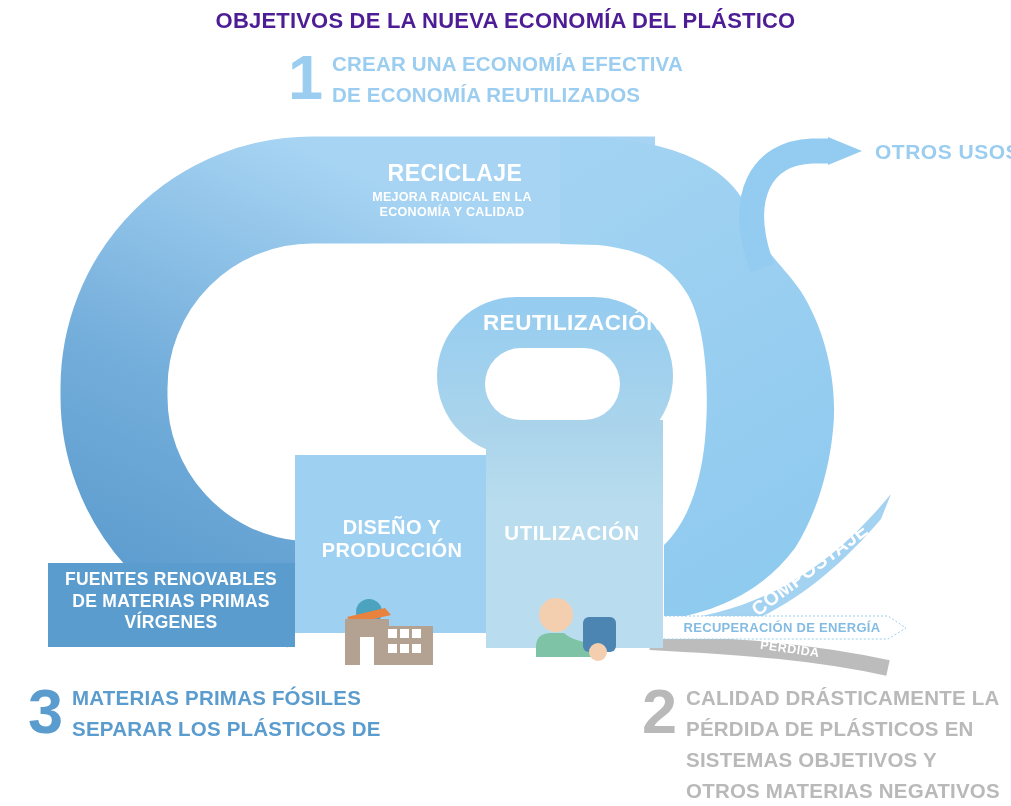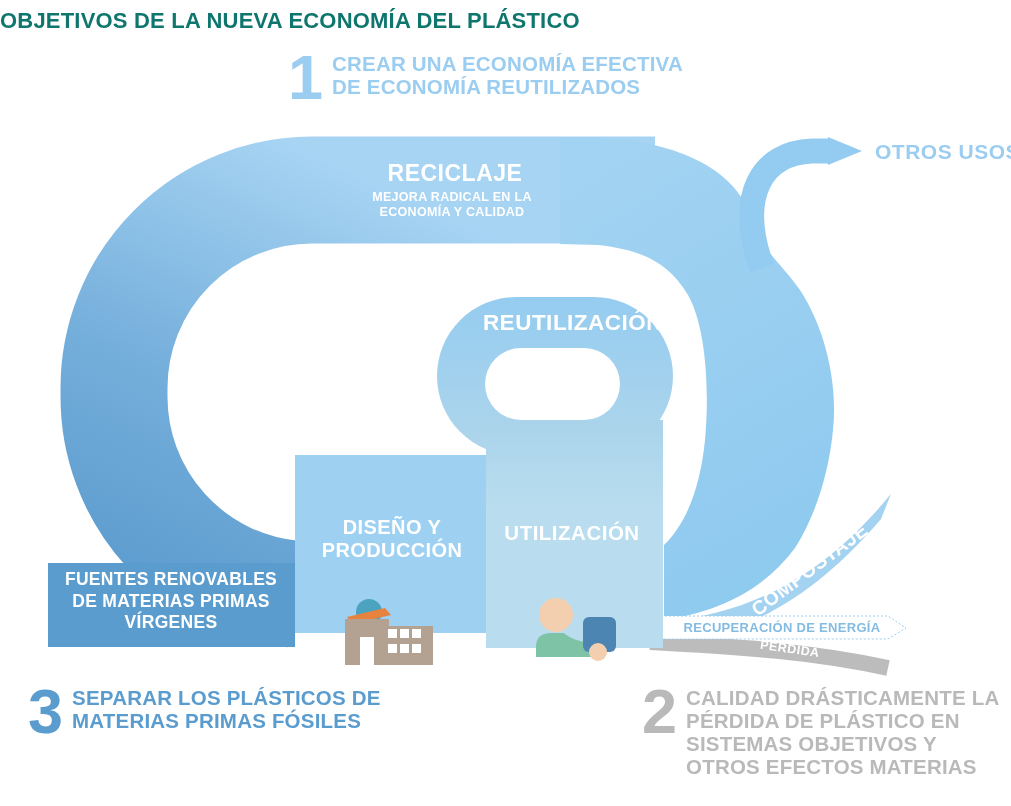--- a/index.html
+++ b/index.html
@@ -1,24 +1,24 @@
 <!DOCTYPE html>
 <html><head>
 <meta charset="utf-8">
 <style>
   html,body{margin:0;padding:0;background:#ffffff;}
   .stage{position:relative;width:1011px;height:806px;background:#ffffff;overflow:hidden;
          font-family:"Liberation Sans","DejaVu Sans",sans-serif;}
   .stage svg{position:absolute;left:0;top:0;}
-  .title{position:absolute;left:0;top:8px;width:1011px;
-         font-size:22px;font-weight:bold;color:#0f766e;letter-spacing:0.2px;}
+  .title{position:absolute;left:0;top:8px;width:1011px;text-align:center;
+         font-size:22px;font-weight:bold;color:#4c1d95;letter-spacing:0.2px;}
   .objective{position:absolute;display:flex;align-items:flex-start;}
   .objective .num{font-weight:bold;font-size:63px;line-height:0.82;margin-right:9px;}
   .objective .lines{display:flex;flex-direction:column;font-weight:bold;
-                    font-size:20.5px;line-height:23px;letter-spacing:0.2px;}
+                    font-size:20.5px;line-height:23px;letter-spacing:0.2px;gap:8px;}
   .obj1{left:288px;top:52px;color:#9bcdf0;}
   .obj3{left:28px;top:686px;color:#5b9ccf;}
   .obj2{left:642px;top:686px;color:#b9b9b9;}
   svg text{font-family:"Liberation Sans","DejaVu Sans",sans-serif;font-weight:bold;}
 </style>
 </head>
 <body>
 
 <div class="stage">
 
@@ -28,32 +28,32 @@
     <span class="num">1</span>
     <span class="lines">
       <span>CREAR UNA ECONOMÍA EFECTIVA</span>
       <span>DE ECONOMÍA REUTILIZADOS</span>
     </span>
   </div>
 
   <div class="objective obj3">
     <span class="num">3</span>
     <span class="lines">
+      <span>MATERIAS PRIMAS FÓSILES</span>
       <span>SEPARAR LOS PLÁSTICOS DE</span>
-      <span>MATERIAS PRIMAS FÓSILES</span>
     </span>
   </div>
 
   <div class="objective obj2">
     <span class="num">2</span>
     <span class="lines">
       <span>CALIDAD DRÁSTICAMENTE LA</span>
-      <span>PÉRDIDA DE PLÁSTICO EN</span>
+      <span>PÉRDIDA DE PLÁSTICOS EN</span>
       <span>SISTEMAS OBJETIVOS Y</span>
-      <span>OTROS EFECTOS MATERIAS</span>
+      <span>OTROS MATERIAS NEGATIVOS</span>
     </span>
   </div>
 
   <svg width="1011" height="806" viewBox="0 0 1011 806">
     <defs>
       <linearGradient id="gradC" gradientUnits="userSpaceOnUse" x1="90" y1="630" x2="310" y2="150">
         <stop offset="0" stop-color="#5697cb"></stop>
         <stop offset="0.5" stop-color="#74aedb"></stop>
         <stop offset="1" stop-color="#a7d4f3"></stop>
       </linearGradient>

